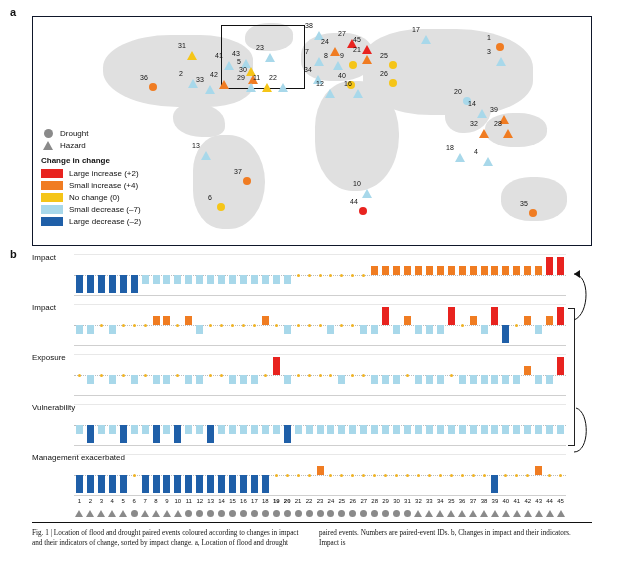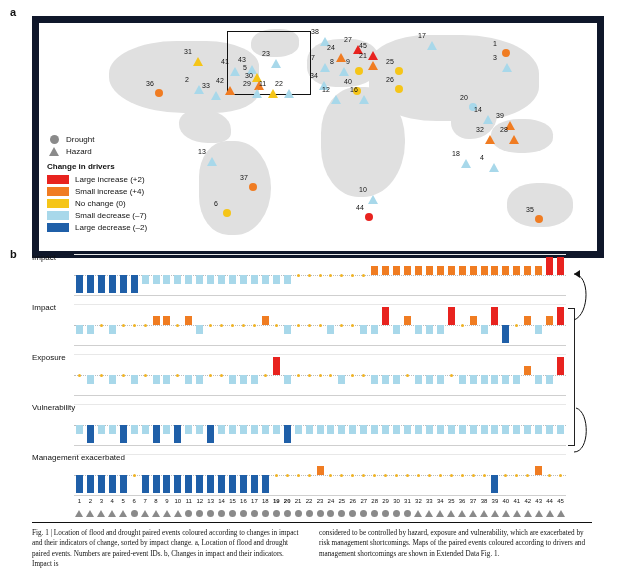--- a/index.html
+++ b/index.html
@@ -15,21 +15,21 @@
     font-family:"Liberation Sans", sans-serif;
     font-weight:bold;font-size:11px;color:#111;
   }
   
   #panel-a{
     position:absolute;left:32px;top:6px;width:560px;height:240px;
   }
   #panel-a-label{position:absolute;left:-22px;top:0px;}
   .map-box{
     position:absolute;left:0;top:10px;width:558px;height:228px;
-    border:7px solid #0f172a;background:#ffffff;overflow:hidden;
+    border:1px solid #0f172a;background:#ffffff;overflow:hidden;
   }
   .continent{position:absolute;background:#e0e0e0;border-radius:40% 30% 45% 35%;}
   .inset-box{
     position:absolute;left:188px;top:8px;width:82px;height:62px;
     border:1.4px solid #111;background:transparent;z-index:5;
   }
   .mk{position:absolute;z-index:6;}
   .dot{width:8px;height:8px;border-radius:50%;}
   .tri{width:0;height:0;border-left:5px solid transparent;border-right:5px solid transparent;}
   .num{
@@ -189,21 +189,21 @@
             <span style="width:9px;height:9px;border-radius:50%;background:#8a8a8a;display:block;"></span>
           </span>
         <span>Drought</span>
       </div>
       <div class="lg-row">
         <span class="lg-sym">
             <span style="width:0;height:0;border-left:5px solid transparent;border-right:5px solid transparent;border-bottom:9px solid #8a8a8a;display:block;"></span>
           </span>
         <span>Hazard</span>
       </div>
-      <div class="lg-title">Change in drivers</div>
+      <div class="lg-title">Change in change</div>
       <div id="legend-items">
           <div class="lg-row">
             <span class="sw" style="background: rgb(232, 35, 31);"></span>
             <span>Large increase (+2)</span>
           </div>
           <div class="lg-row">
             <span class="sw" style="background: rgb(240, 124, 34);"></span>
             <span>Small increase (+4)</span>
           </div>
           <div class="lg-row">
@@ -582,14 +582,13 @@
       <path d="M2,12 C18,12 18,52 2,58" stroke="#111" fill="none" stroke-width="1"></path>
       <polygon points="2,8 2,16 -4,12" fill="#111" transform="translate(6,0)"></polygon>
       <path d="M2,190 C18,190 18,150 4,146" stroke="#111" fill="none" stroke-width="1"></path>
     </svg>
   </div>
 </div>
 
 <div class="cap-rule"></div>
 <div id="caption">
   <div>Fig. 1 | Location of flood and drought paired events coloured according to changes in impact and their indicators of change, sorted by impact change. a, Location of flood and drought paired events. Numbers are paired-event IDs. b, Changes in impact and their indicators. Impact is</div>
-  <div>considered to be controlled by hazard, exposure and vulnerability, which are exacerbated by risk management shortcomings. Maps of the paired events coloured according to drivers and management shortcomings are shown in Extended Data Fig. 1.</div>
 </div>
 
 </body></html>

